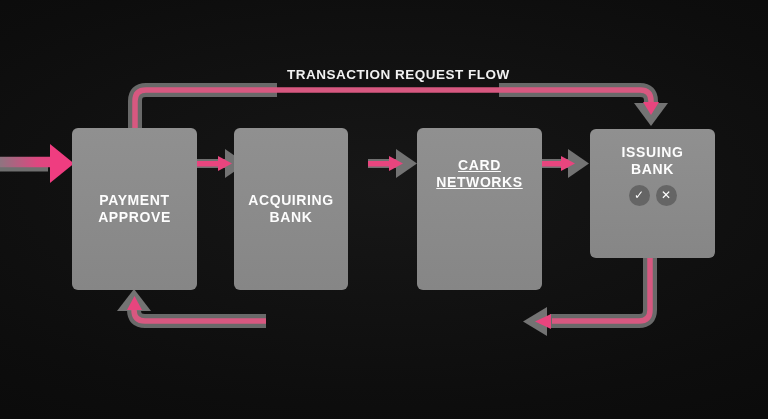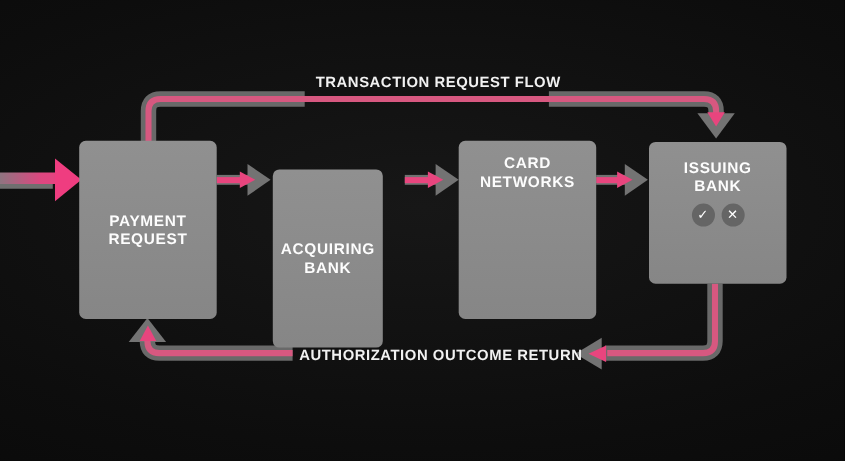--- a/index.html
+++ b/index.html
@@ -11,21 +11,21 @@
   #flow-svg{position:absolute;left:0;top:0;z-index:1;}
   .node{
     position:absolute;z-index:2;background:linear-gradient(#909090,#868686);
     border-radius:6px;color:#fdfdfd;text-align:center;
   }
   .node-label{
     font-weight:bold;font-size:14px;line-height:17px;letter-spacing:.6px;
     white-space:pre-line;color:#fdfdfd;
   }
   .node.center{display:flex;align-items:center;justify-content:center;}
-  #node-card-networks{padding-top:12px;box-sizing:border-box;}
+  #node-card-networks{padding-top:29px;box-sizing:border-box;text-decoration:underline;}
   #node-issuing-bank{padding-top:15px;box-sizing:border-box;}
   .icon-row{display:flex;justify-content:center;gap:6px;margin-top:7px;}
   .icon-circle{
     width:21px;height:21px;border-radius:50%;background:#656565;
     display:flex;align-items:center;justify-content:center;
     color:#ffffff;font-size:12px;font-weight:bold;line-height:21px;
   }
   .decision-text{
     margin-top:7px;font-size:8.5px;line-height:11px;font-weight:bold;
     letter-spacing:.4px;white-space:pre-line;color:#f3f3f3;
@@ -96,24 +96,24 @@
     <g>
       <rect x="542" y="159" width="27" height="9" fill="#717171"></rect>
       <polygon points="568,149 568,178 589,163.5" fill="#737373"></polygon>
       <rect x="542" y="161" width="20" height="5.5" fill="#e8457e"></rect>
       <polygon points="561,156 561,171 575,163.5" fill="#e8457e"></polygon>
     </g>
   </svg>
 
   <div class="node center" id="node-payment-gateway" style="left:72px;top:128px;width:125px;height:162px;">
     <div class="node-label">PAYMENT
-REQUEST</div>
+APPROVE</div>
   </div>
 
-  <div class="node center" id="node-acquiring-bank" style="left:248px;top:128px;width:100px;height:162px;margin-top:26px;">
+  <div class="node center" id="node-acquiring-bank" style="left:234px;top:128px;width:114px;height:162px;">
     <div class="node-label">ACQUIRING
 BANK</div>
   </div>
 
   <div class="node" id="node-card-networks" style="left:417px;top:128px;width:125px;height:162px;">
     <div class="node-label">CARD
 NETWORKS</div>
   </div>
 
   <div class="node" id="node-issuing-bank" style="left:590px;top:129px;width:125px;height:129px;">
@@ -123,15 +123,14 @@
       <div class="icon-circle">
         <span>✓</span>
       </div>
       <div class="icon-circle">
         <span>✕</span>
       </div>
     </div>
   </div>
 
   <div class="flow-label" id="top-flow-label">TRANSACTION REQUEST FLOW</div>
-  <div class="flow-label" id="bottom-flow-label">AUTHORIZATION OUTCOME RETURN</div>
 
 </div>
 
 </body></html>

